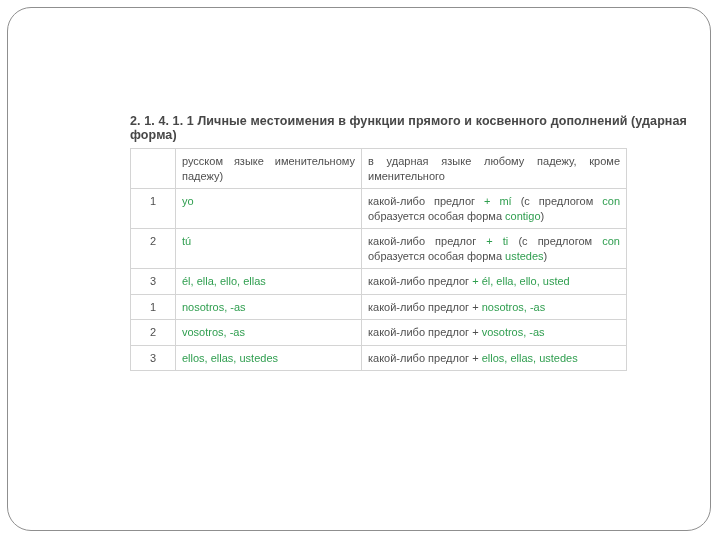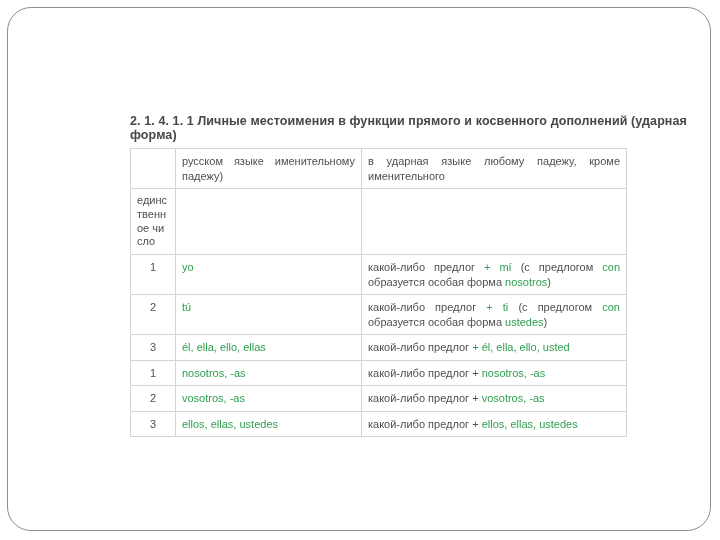--- a/index.html
+++ b/index.html
@@ -52,28 +52,23 @@
     </colgroup>
     <thead>
         <tr>
           <th class="cell-num"></th>
           <th class="th-just"><span class="c-text">русском языке именительному падежу)</span></th>
           <th class="th-just"><span class="c-text">в ударная языке любому падежу, кроме именительного</span></th>
         </tr>
       </thead>
     <tbody>
         <tr>
-          <td class="cell-group">единственное число</td>
-          <td></td>
-          <td></td>
-        </tr>
-        <tr>
           <td class="cell-num">1</td>
           <td><span class="c-green">yo</span></td>
-          <td class="cell-desc"><span class="c-text">какой-либо предлог </span><span class="c-green">+ mí</span><span class="c-text"> (с предлогом </span><span class="c-green">con</span><span class="c-text"> образуется особая форма </span><span class="c-green">nosotros</span><span class="c-text">)</span></td>
+          <td class="cell-desc"><span class="c-text">какой-либо предлог </span><span class="c-green">+ mí</span><span class="c-text"> (с предлогом </span><span class="c-green">con</span><span class="c-text"> образуется особая форма </span><span class="c-green">contigo</span><span class="c-text">)</span></td>
         </tr>
         <tr>
           <td class="cell-num">2</td>
           <td><span class="c-green">tú</span></td>
           <td class="cell-desc"><span class="c-text">какой-либо предлог </span><span class="c-green">+ ti</span><span class="c-text"> (с предлогом </span><span class="c-green">con</span><span class="c-text"> образуется особая форма </span><span class="c-green">ustedes</span><span class="c-text">)</span></td>
         </tr>
         <tr>
           <td class="cell-num">3</td>
           <td><span class="c-green">él, ella, ello, ellas</span></td>
           <td class="cell-desc"><span class="c-text">какой-либо предлог </span><span class="c-green">+ él, ella, ello, usted</span></td>

